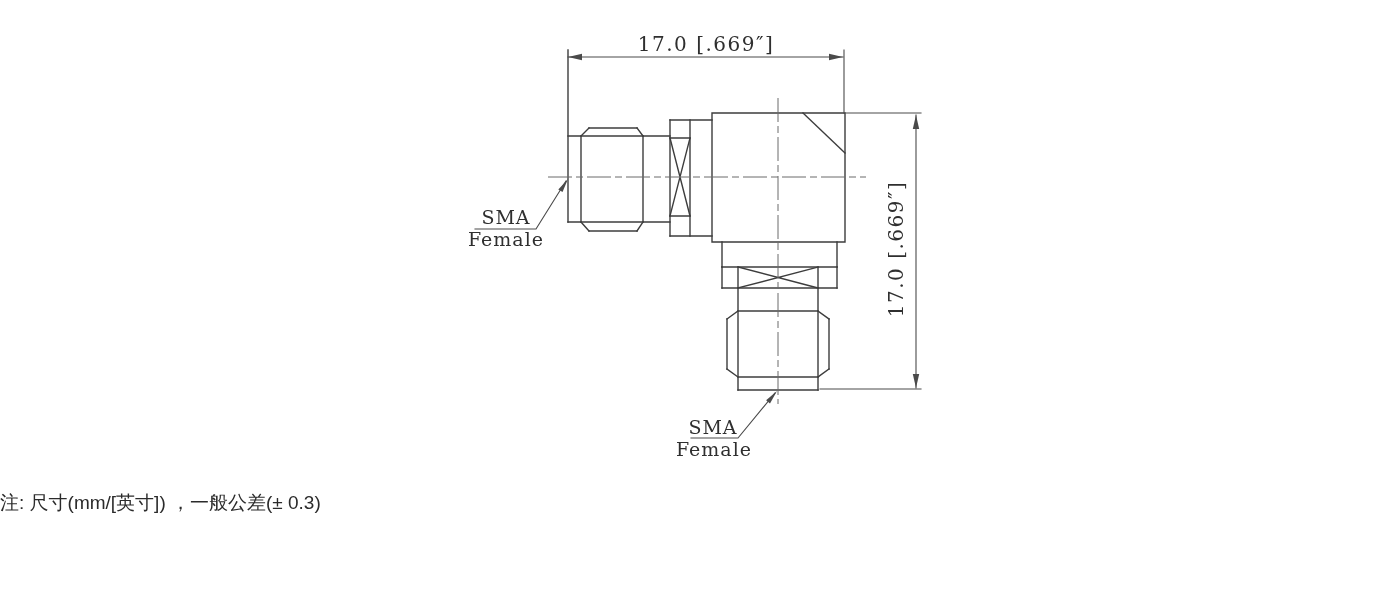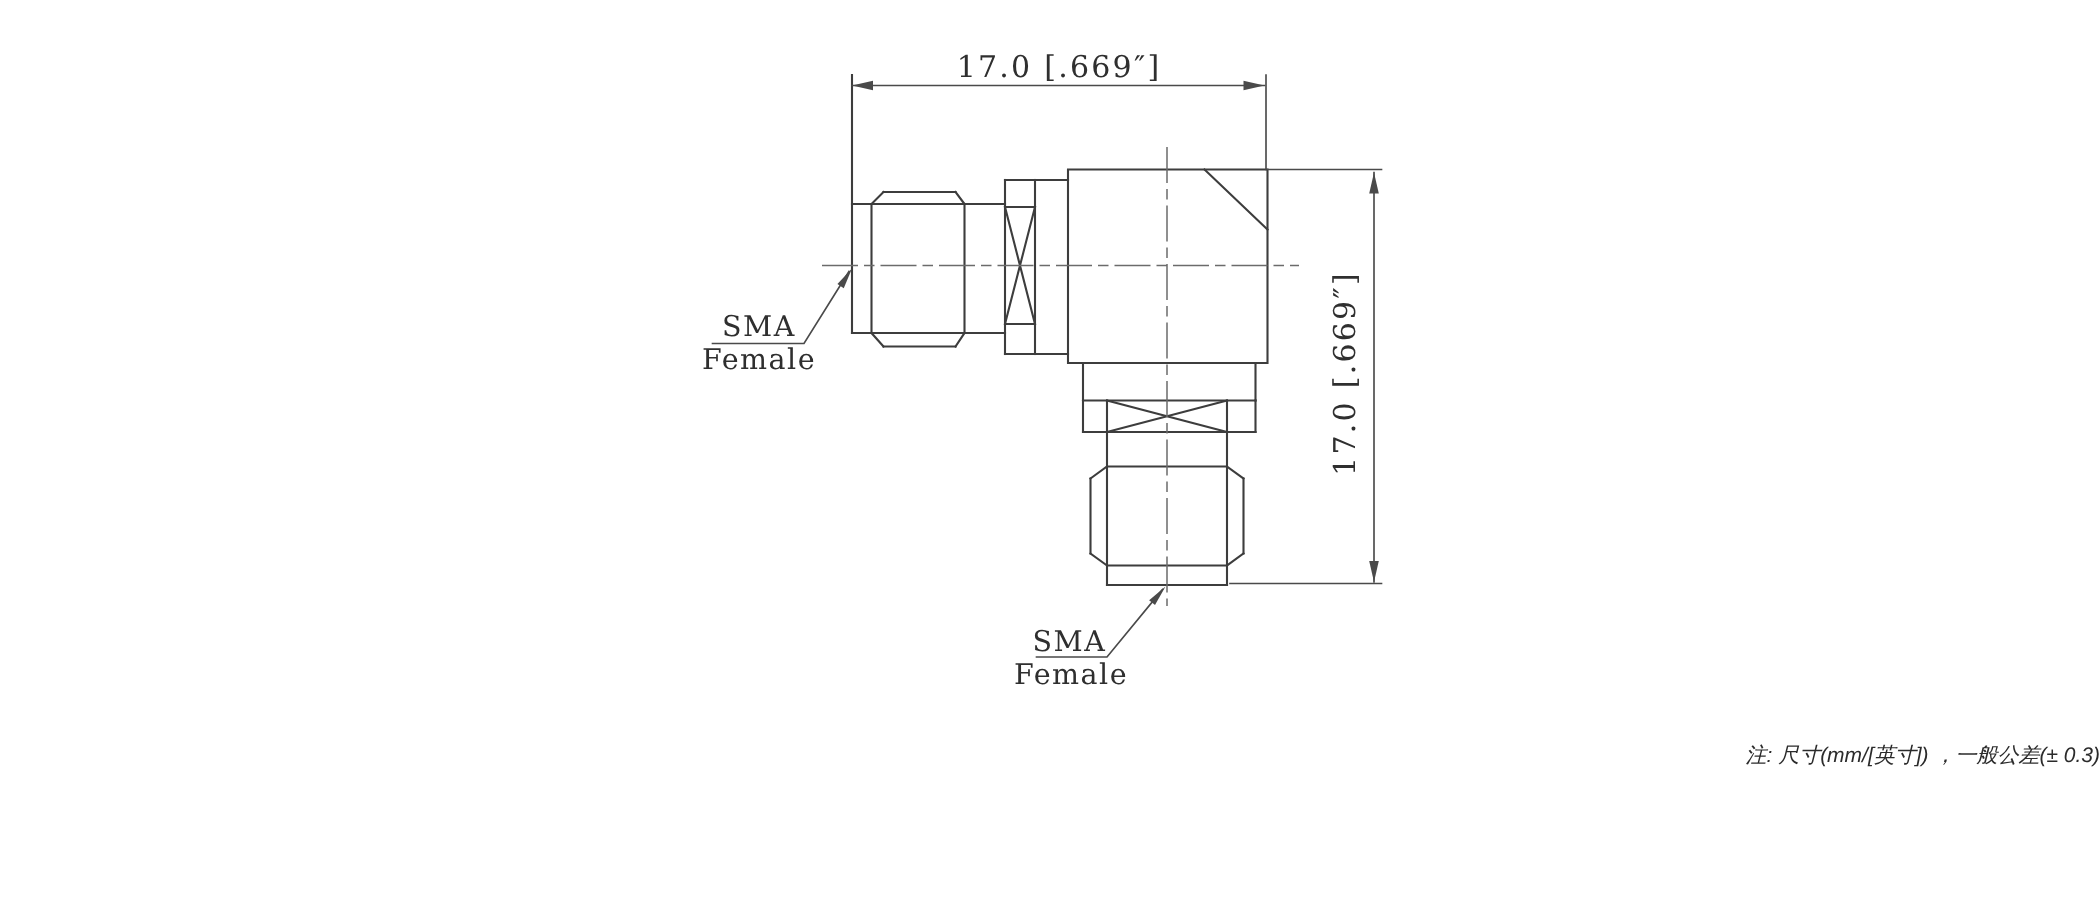--- a/index.html
+++ b/index.html
@@ -20,25 +20,24 @@
   .cad-label{
     font-family:"DejaVu Serif", serif;
     font-size:19px;
     letter-spacing:1px;
     fill:#2f2f2f;
   }
   .notes{
     position:absolute;
     left:0;right:0;
     top:492px;
-    text-align:right;
+    text-align:left;
     color:#2b2b2b;
-    font-size:14px;
+    font-size:19px;
     line-height:22.5px;
-    font-style:italic;
   }
   .notes .note-line{display:block;}
 </style>
 </head>
 <body>
 
 <div class="canvas">
   <svg width="1400" height="600" viewBox="0 0 1400 600">
 
     <g fill="none" stroke-width="1.4" stroke-linecap="square" stroke="#3d3d3d">

